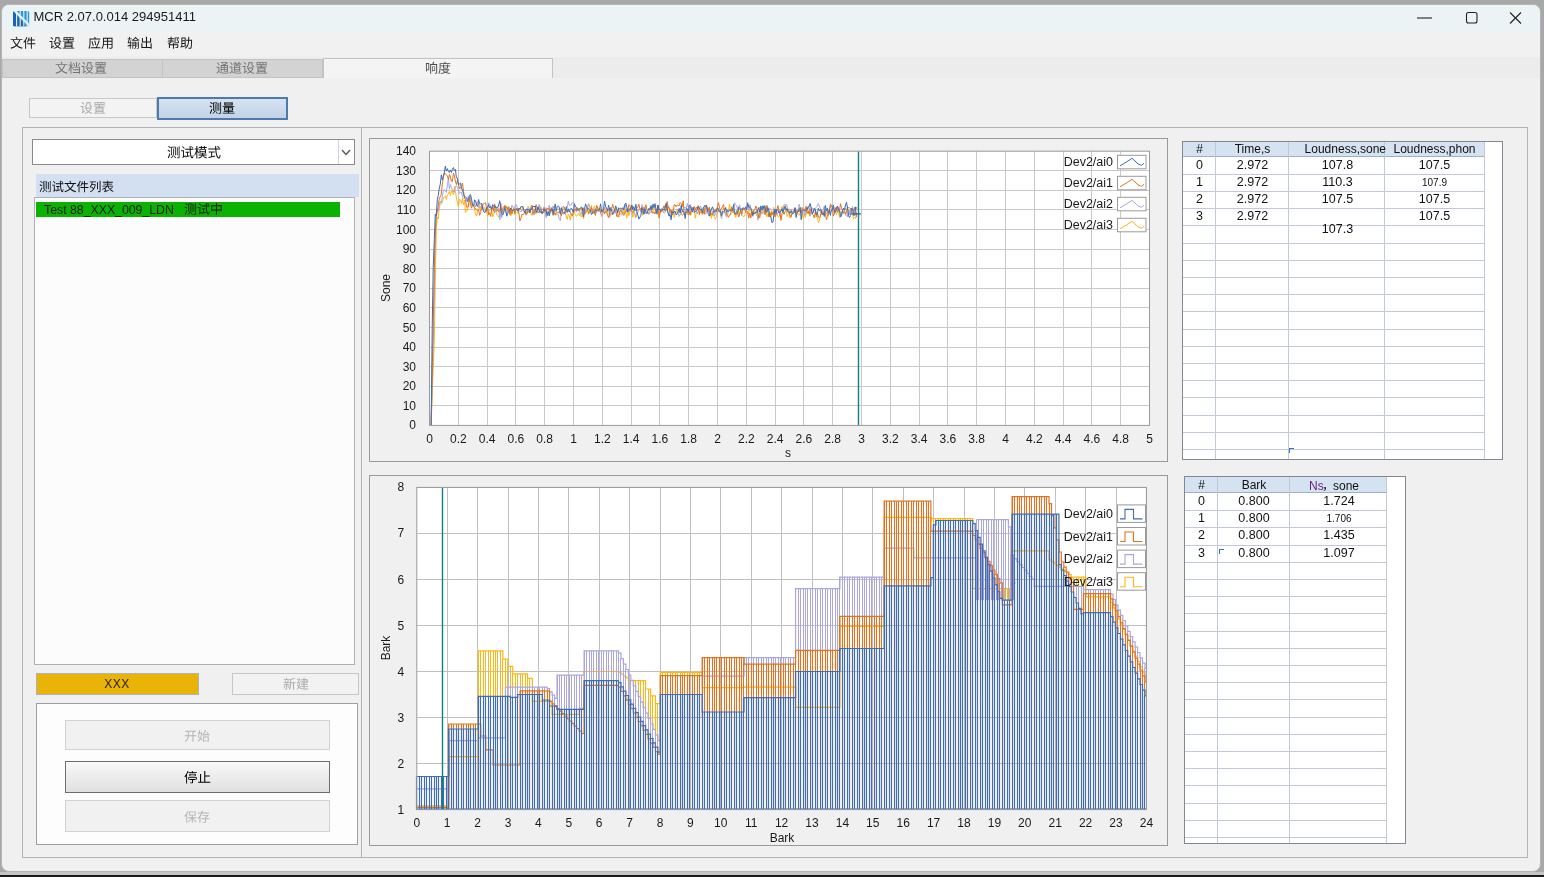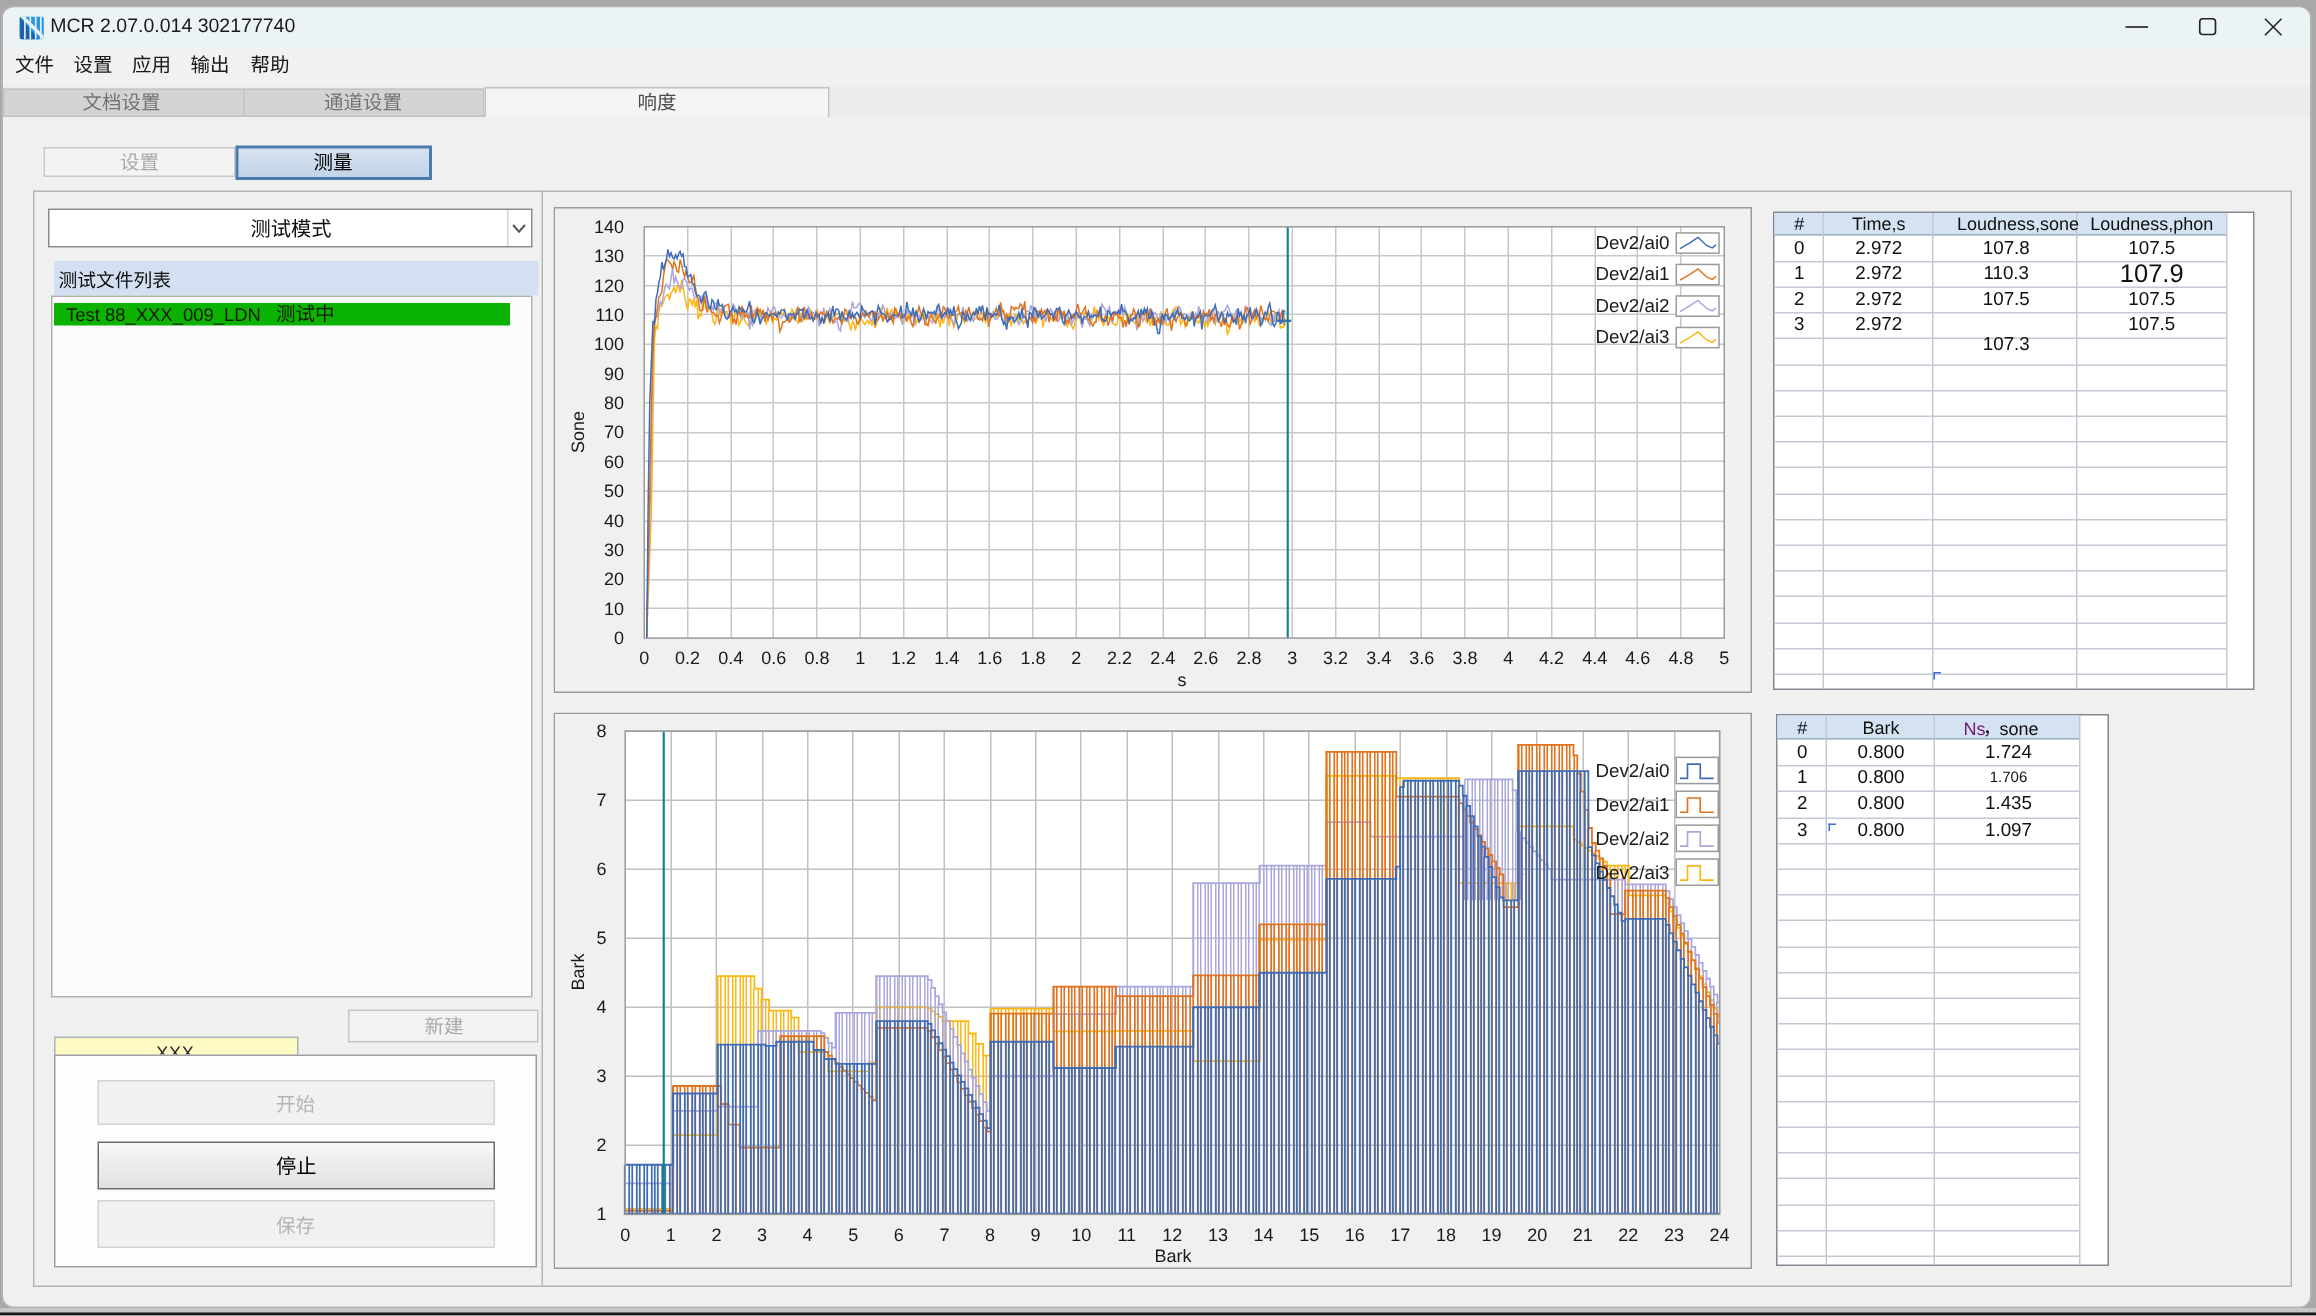--- a/index.html
+++ b/index.html
@@ -17,21 +17,21 @@
 <path d="M0 0 L0 16 L13.5 16 Z" fill="#1b63ae"></path>
 <g stroke="#e9f1f8" stroke-width="1.1">
 <line x1="3.6" y1="0" x2="3.6" y2="16"></line>
         <line x1="7.2" y1="0" x2="7.2" y2="16"></line>
         <line x1="10.8" y1="0" x2="10.8" y2="16"></line>
         <line x1="14.2" y1="0" x2="14.2" y2="16"></line>
 </g>
 <line x1="1" y1="-1" x2="16.5" y2="14.5" stroke="#e9f1f8" stroke-width="2.2"></line>
 </g>
   </svg>
-<div class="abs" style="left:33.5px;top:9px;font-size:13px;color:#1a1a1a">MCR 2.07.0.014 302177740</div>
+<div class="abs" style="left:33.5px;top:9px;font-size:13px;color:#1a1a1a">MCR 2.07.0.014 294951411</div>
 <svg class="abs" style="left:1406px;top:4px" width="130" height="28">
     <g stroke="#222" stroke-width="1.1" fill="none">
 <line x1="11" y1="14" x2="26" y2="14"></line>
 <rect x="60.5" y="8.5" width="10.5" height="10.5" rx="2"></rect>
 <line x1="104" y1="8.5" x2="115" y2="19.5"></line>
       <line x1="115" y1="8.5" x2="104" y2="19.5"></line>
 </g>
   </svg>
 <div class="abs" style="left:2px;top:32px;width:1538px;height:25px;background:#f1f1f1"></div>
 <svg style="position:absolute;left:9.0px;top:33.7px;overflow:visible" width="28" height="18">
@@ -107,21 +107,21 @@
     <path transform="translate(63.50,13.25) scale(0.012500,-0.012500)" d="M252 -79C275 -64 312 -51 591 38C587 54 581 83 579 104L335 31V251C395 292 449 337 492 385C570 175 710 23 917 -46C928 -26 950 3 967 19C868 48 783 97 714 162C777 201 850 253 908 302L846 346C802 303 732 249 672 207C628 259 592 319 566 385H934V450H536V539H858V601H536V686H902V751H536V840H460V751H105V686H460V601H156V539H460V450H65V385H397C302 300 160 223 36 183C52 168 74 140 86 122C142 142 201 170 258 203V55C258 15 236 -2 219 -11C231 -27 247 -61 252 -79Z" fill="#111"></path>
   </svg>
 <div class="abs" style="left:34px;top:197.2px;width:320.6px;height:467.8px;background:#fcfcfc;border:1px solid #b0b0b0"></div>
 <div class="abs" style="left:35.5px;top:202px;width:304px;height:14.5px;background:#0ab202"></div>
 <div class="abs" style="left:44px;top:202.8px;font-size:12.3px;color:#1a1a00">Test 88_XXX_009_LDN</div>
 <svg style="position:absolute;left:183.0px;top:200.2px;overflow:visible" width="41" height="18">
     <path transform="translate(1.00,13.78) scale(0.013000,-0.013000)" d="M486 92C537 42 596 -28 624 -73L673 -39C644 4 584 72 533 121ZM312 782V154H371V724H588V157H649V782ZM867 827V7C867 -8 861 -13 847 -13C833 -14 786 -14 733 -13C742 -31 752 -60 755 -76C825 -77 868 -75 894 -64C919 -53 929 -34 929 7V827ZM730 750V151H790V750ZM446 653V299C446 178 426 53 259 -32C270 -41 289 -66 296 -78C476 13 504 164 504 298V653ZM81 776C137 745 209 697 243 665L289 726C253 756 180 800 126 829ZM38 506C93 475 166 430 202 400L247 460C209 489 135 532 81 560ZM58 -27 126 -67C168 25 218 148 254 253L194 292C154 180 98 50 58 -27Z" fill="#1a1a00"></path>
     <path transform="translate(14.00,13.78) scale(0.013000,-0.013000)" d="M120 775C171 731 235 667 265 626L317 678C287 718 222 778 170 821ZM777 796C819 752 865 691 885 651L940 688C918 727 871 785 829 828ZM50 526V454H189V94C189 51 159 22 141 11C154 -4 172 -36 179 -54C194 -36 221 -18 392 97C385 112 376 141 371 161L260 89V526ZM671 835 677 632H346V560H680C698 183 745 -74 869 -77C907 -77 947 -35 967 134C953 140 921 160 907 175C901 77 889 21 871 21C809 24 770 251 754 560H959V632H751C749 697 747 765 747 835ZM360 61 381 -10C465 15 574 47 679 78L669 145L552 112V344H646V414H378V344H483V93Z" fill="#1a1a00"></path>
     <path transform="translate(27.00,13.78) scale(0.013000,-0.013000)" d="M458 840V661H96V186H171V248H458V-79H537V248H825V191H902V661H537V840ZM171 322V588H458V322ZM825 322H537V588H825Z" fill="#1a1a00"></path>
   </svg>
-<div class="abs" style="left:35.5px;top:691px;width:163px;height:21.5px;background:#fef9c3;border:1px solid #aab4be;line-height:20px;text-align:center;font-size:12px;letter-spacing:0.5px;color:#222">XXX</div>
+<div class="abs" style="left:35.5px;top:673px;width:163px;height:21.5px;background:#eab308;border:1px solid #aab4be;line-height:20px;text-align:center;font-size:12px;letter-spacing:0.5px;color:#222">XXX</div>
 <div class="abs" style="left:231.7px;top:673px;width:127.3px;height:21.5px;background:#f2f2f2;border:1px solid #c6c6c6"></div>
 <svg style="position:absolute;left:281.5px;top:674.7px;overflow:visible" width="28" height="18">
     <path transform="translate(1.00,13.78) scale(0.013000,-0.013000)" d="M360 213C390 163 426 95 442 51L495 83C480 125 444 190 411 240ZM135 235C115 174 82 112 41 68C56 59 82 40 94 30C133 77 173 150 196 220ZM553 744V400C553 267 545 95 460 -25C476 -34 506 -57 518 -71C610 59 623 256 623 400V432H775V-75H848V432H958V502H623V694C729 710 843 736 927 767L866 822C794 792 665 762 553 744ZM214 827C230 799 246 765 258 735H61V672H503V735H336C323 768 301 811 282 844ZM377 667C365 621 342 553 323 507H46V443H251V339H50V273H251V18C251 8 249 5 239 5C228 4 197 4 162 5C172 -13 182 -41 184 -59C233 -59 267 -58 290 -47C313 -36 320 -18 320 17V273H507V339H320V443H519V507H391C410 549 429 603 447 652ZM126 651C146 606 161 546 165 507L230 525C225 563 208 622 187 665Z" fill="#a9a9a9"></path>
     <path transform="translate(14.00,13.78) scale(0.013000,-0.013000)" d="M394 755V695H581V620H330V561H581V483H387V422H581V345H379V288H581V209H337V149H581V49H652V149H937V209H652V288H899V345H652V422H876V561H945V620H876V755H652V840H581V755ZM652 561H809V483H652ZM652 620V695H809V620ZM97 393C97 404 120 417 135 425H258C246 336 226 259 200 193C173 233 151 283 134 343L78 322C102 241 132 177 169 126C134 60 89 8 37 -30C53 -40 81 -66 92 -80C140 -43 183 7 218 70C323 -30 469 -55 653 -55H933C937 -35 951 -2 962 14C911 13 694 13 654 13C485 13 347 35 249 132C290 225 319 342 334 483L292 493L278 492H192C242 567 293 661 338 758L290 789L266 778H64V711H237C197 622 147 540 129 515C109 483 84 458 66 454C76 439 91 408 97 393Z" fill="#a9a9a9"></path>
   </svg>
 <div class="abs" style="left:36px;top:703px;width:322px;height:142px;background:#fdfdfd;border:1px solid #9f9f9f"></div>
 <div class="abs" style="left:64.5px;top:720px;width:265.5px;height:30px;background:#f1f1f1;border:1px solid #d2d2d2"></div>
 <svg style="position:absolute;left:183.0px;top:726.7px;overflow:visible" width="28" height="18">
     <path transform="translate(1.00,13.78) scale(0.013000,-0.013000)" d="M649 703V418H369V461V703ZM52 418V346H288C274 209 223 75 54 -28C74 -41 101 -66 114 -84C299 33 351 189 365 346H649V-81H726V346H949V418H726V703H918V775H89V703H293V461L292 418Z" fill="#b4b4b4"></path>
     <path transform="translate(14.00,13.78) scale(0.013000,-0.013000)" d="M462 327V-80H531V-36H833V-78H905V327ZM531 31V259H833V31ZM429 407C458 419 501 423 873 452C886 426 897 402 905 381L969 414C938 491 868 608 800 695L740 666C774 622 808 569 838 517L519 497C585 587 651 703 705 819L627 841C577 714 495 580 468 544C443 508 423 484 404 480C413 460 425 423 429 407ZM202 565H316C304 437 281 329 247 241C213 268 178 295 144 319C163 390 184 477 202 565ZM65 292C115 258 168 216 217 174C171 84 112 20 40 -19C56 -33 76 -60 86 -78C162 -31 223 34 271 124C309 87 342 52 364 21L410 82C385 115 347 154 303 193C349 305 377 448 389 630L345 637L333 635H216C229 703 240 770 248 831L178 836C171 774 161 705 148 635H43V565H134C113 462 88 363 65 292Z" fill="#b4b4b4"></path>
@@ -379,21 +379,21 @@
     <div style="position:absolute;left:33px;top:0px;width:73px;height:14.5px;line-height:15.5px;text-align:center;font-size:12px;color:#111">Time,s</div>
     <div style="position:absolute;left:106px;top:0px;width:97px;height:14.5px;line-height:15.5px;text-align:right;font-size:12px;color:#111">Loudness,sone</div>
     <div style="position:absolute;left:202px;top:0px;width:99px;height:14.5px;line-height:15.5px;text-align:center;font-size:12px;color:#111">Loudness,phon</div>
     <div style="position:absolute;left:0px;top:14.5px;width:33px;height:17.2px;line-height:17.2px;text-align:center;font-size:12.5px;color:#111">0</div>
     <div style="position:absolute;left:33px;top:14.5px;width:73px;height:17.2px;line-height:17.2px;text-align:center;font-size:12.5px;color:#111">2.972</div>
     <div style="position:absolute;left:106px;top:14.5px;width:97px;height:17.2px;line-height:17.2px;text-align:center;font-size:12.5px;color:#111">107.8</div>
     <div style="position:absolute;left:202px;top:14.5px;width:99px;height:17.2px;line-height:17.2px;text-align:center;font-size:12.5px;color:#111">107.5</div>
     <div style="position:absolute;left:0px;top:31.7px;width:33px;height:17.2px;line-height:17.2px;text-align:center;font-size:12.5px;color:#111">1</div>
     <div style="position:absolute;left:33px;top:31.7px;width:73px;height:17.2px;line-height:17.2px;text-align:center;font-size:12.5px;color:#111">2.972</div>
     <div style="position:absolute;left:106px;top:31.7px;width:97px;height:17.2px;line-height:17.2px;text-align:center;font-size:12.5px;color:#111">110.3</div>
-    <div style="position:absolute;left:202px;top:31.7px;width:99px;height:17.2px;line-height:17.2px;text-align:center;font-size:17px;color:#111">107.9</div>
+    <div style="position:absolute;left:202px;top:31.7px;width:99px;height:17.2px;line-height:17.2px;text-align:center;font-size:10px;color:#111">107.9</div>
     <div style="position:absolute;left:0px;top:48.9px;width:33px;height:17.2px;line-height:17.2px;text-align:center;font-size:12.5px;color:#111">2</div>
     <div style="position:absolute;left:33px;top:48.9px;width:73px;height:17.2px;line-height:17.2px;text-align:center;font-size:12.5px;color:#111">2.972</div>
     <div style="position:absolute;left:106px;top:48.9px;width:97px;height:17.2px;line-height:17.2px;text-align:center;font-size:12.5px;color:#111">107.5</div>
     <div style="position:absolute;left:202px;top:48.9px;width:99px;height:17.2px;line-height:17.2px;text-align:center;font-size:12.5px;color:#111">107.5</div>
     <div style="position:absolute;left:0px;top:66.1px;width:33px;height:17.2px;line-height:17.2px;text-align:center;font-size:12.5px;color:#111">3</div>
     <div style="position:absolute;left:33px;top:66.1px;width:73px;height:17.2px;line-height:17.2px;text-align:center;font-size:12.5px;color:#111">2.972</div>
     <div style="position:absolute;left:106px;top:79px;width:97px;height:17.2px;line-height:17.2px;text-align:center;font-size:12.5px;color:#111">107.3</div>
     <div style="position:absolute;left:202px;top:66.1px;width:99px;height:17.2px;line-height:17.2px;text-align:center;font-size:12.5px;color:#111">107.5</div>
     <div style="position:absolute;left:106px;top:306px;width:5px;height:5px;border-left:1.5px solid #3a6fd0;border-top:1.5px solid #3a6fd0"></div>
   </div>

